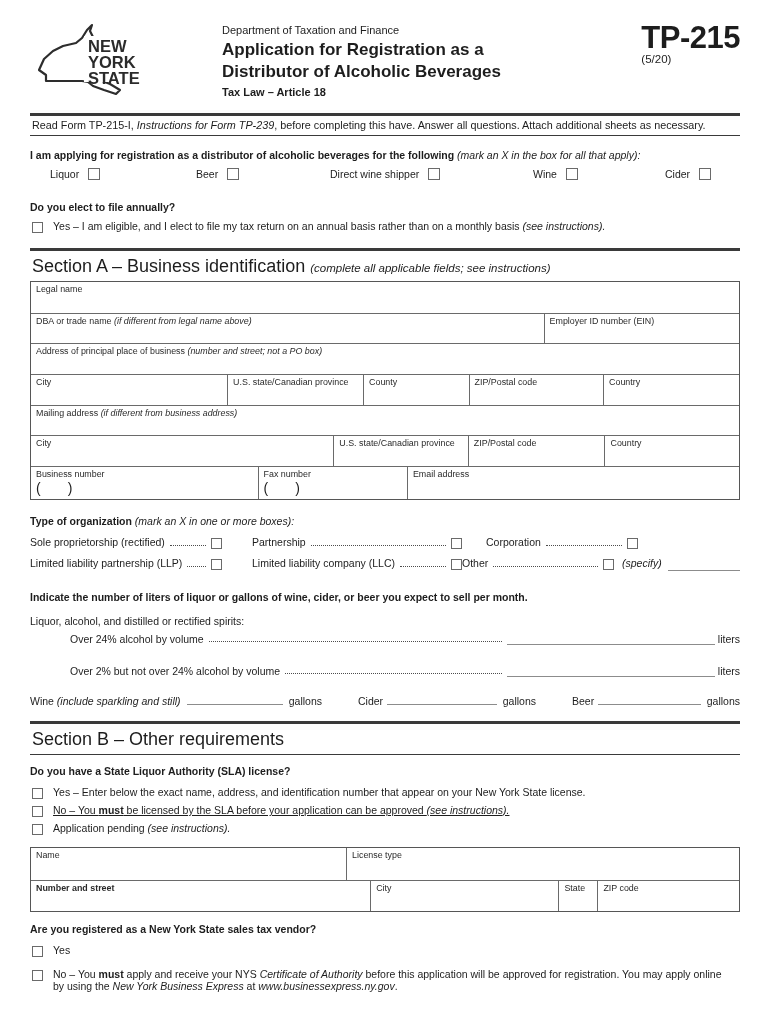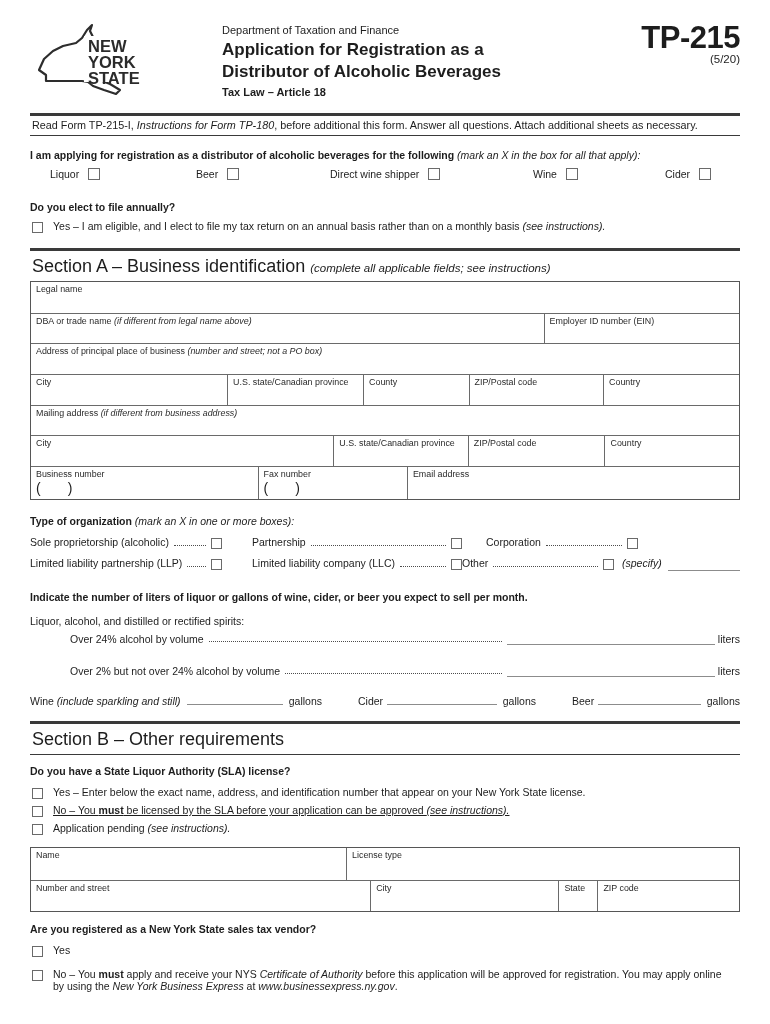--- a/index.html
+++ b/index.html
@@ -11,21 +11,21 @@
   }
   .b { font-weight:bold; }
   .i { font-style:italic; }
 
   
   .hdr { display:flex; align-items:flex-start; }
   .hdr-title { margin-left:34px; padding-top:4px; }
   .agency { font-size:11px; margin-bottom:3px; }
   .title { font-size:17px; font-weight:bold; line-height:1.28; }
   .lawline { font-size:11px; font-weight:bold; margin-top:3px; }
-  .hdr-right { margin-left:auto; text-align:right; padding-top:2px; }
+  .hdr-right { margin-left:auto; text-align:left; padding-top:2px; }
   .formno { font-size:31px; font-weight:bold; letter-spacing:-0.5px; line-height:1; }
   .rev { font-size:11.5px; margin-top:0px; }
 
   
   .rule-double { height:3px; border-top:1.5px solid #3a3a3a; border-bottom:2.5px solid #3a3a3a; }
   .rule-single { border-top:1.5px solid #3a3a3a; }
   .readline { padding:3px 2px 4px 2px; font-size:10.8px; }
 
   
   .cb { width:11px; height:11px; border:1.3px solid #6a6a6a; display:inline-block;
@@ -89,21 +89,21 @@
       <div class="lawline">Tax Law – Article 18</div>
     </div>
     <div class="hdr-right">
       <div class="formno">TP-215</div>
       <div class="rev">(5/20)</div>
     </div>
   </div>
 
   <div class="rule-double" style="margin-top:3px;"></div>
   <div class="readline">
-    <span>Read Form TP-215-I, </span><span class="i">Instructions for Form TP-180</span><span>, before additional this form. Answer all questions. Attach additional sheets as necessary.</span>
+    <span>Read Form TP-215-I, </span><span class="i">Instructions for Form TP-239</span><span>, before completing this have. Answer all questions. Attach additional sheets as necessary.</span>
   </div>
   <div class="rule-single"></div>
 
   <div style="margin-top:13px;">
     <span class="b">I am applying for registration as a distributor of alcoholic beverages for the following </span><span class="i">(mark an X in the box for all that apply):</span>
   </div>
   <div class="optrow">
     <span class="opt" style="left:20px;">
       <span>Liquor</span>
         <span class="cb lg"></span>
@@ -175,21 +175,21 @@
       </div>
       <div class="fcell" style="width:46.9%;"><span>Email address</span></div>
     </div>
   </div>
 
   <div style="margin-top:15px;">
     <span class="b">Type of organization </span><span class="i">(mark an X in one or more boxes):</span>
   </div>
   <div class="orgrow" style="margin-top:9px;">
     <span class="orgcell" style="left:0; width:192px;">
-      <span class="lbl">Sole proprietorship (alcoholic)</span>
+      <span class="lbl">Sole proprietorship (rectified)</span>
         <span class="dots"></span>
         <span class="cb"></span>
     </span>
     <span class="orgcell" style="left:222px; width:210px;">
       <span class="lbl">Partnership</span>
         <span class="dots"></span>
         <span class="cb"></span>
     </span>
     <span class="orgcell" style="left:456px; width:152px;">
       <span class="lbl">Corporation</span>
@@ -273,21 +273,21 @@
     <span class="cb"></span>
     <span><span>Application pending </span><span class="i">(see instructions).</span></span>
   </div>
 
   <div class="ftable" style="margin-top:12px;">
     <div class="frow" style="height:32px;">
       <div class="fcell" style="width:44.5%;"><span>Name</span></div>
       <div class="fcell" style="width:27.9%;"><span>License type</span></div>
     </div>
     <div class="frow" style="height:31px;">
-      <div class="fcell" style="width:47.9%;"><span>Number and street</span></div>
+      <div class="fcell" style="width:47.9%;font-weight:bold;"><span>Number and street</span></div>
       <div class="fcell" style="width:26.6%;"><span>City</span></div>
       <div class="fcell" style="width:5.5%;"><span>State</span></div>
       <div class="fcell" style="width:20.0%;"><span>ZIP code</span></div>
     </div>
   </div>
 
   <div class="b" style="margin-top:11px;">Are you registered as a New York State sales tax vendor?</div>
 
   <div class="qline" style="margin-top:9px;">
     <span class="cb"></span>

